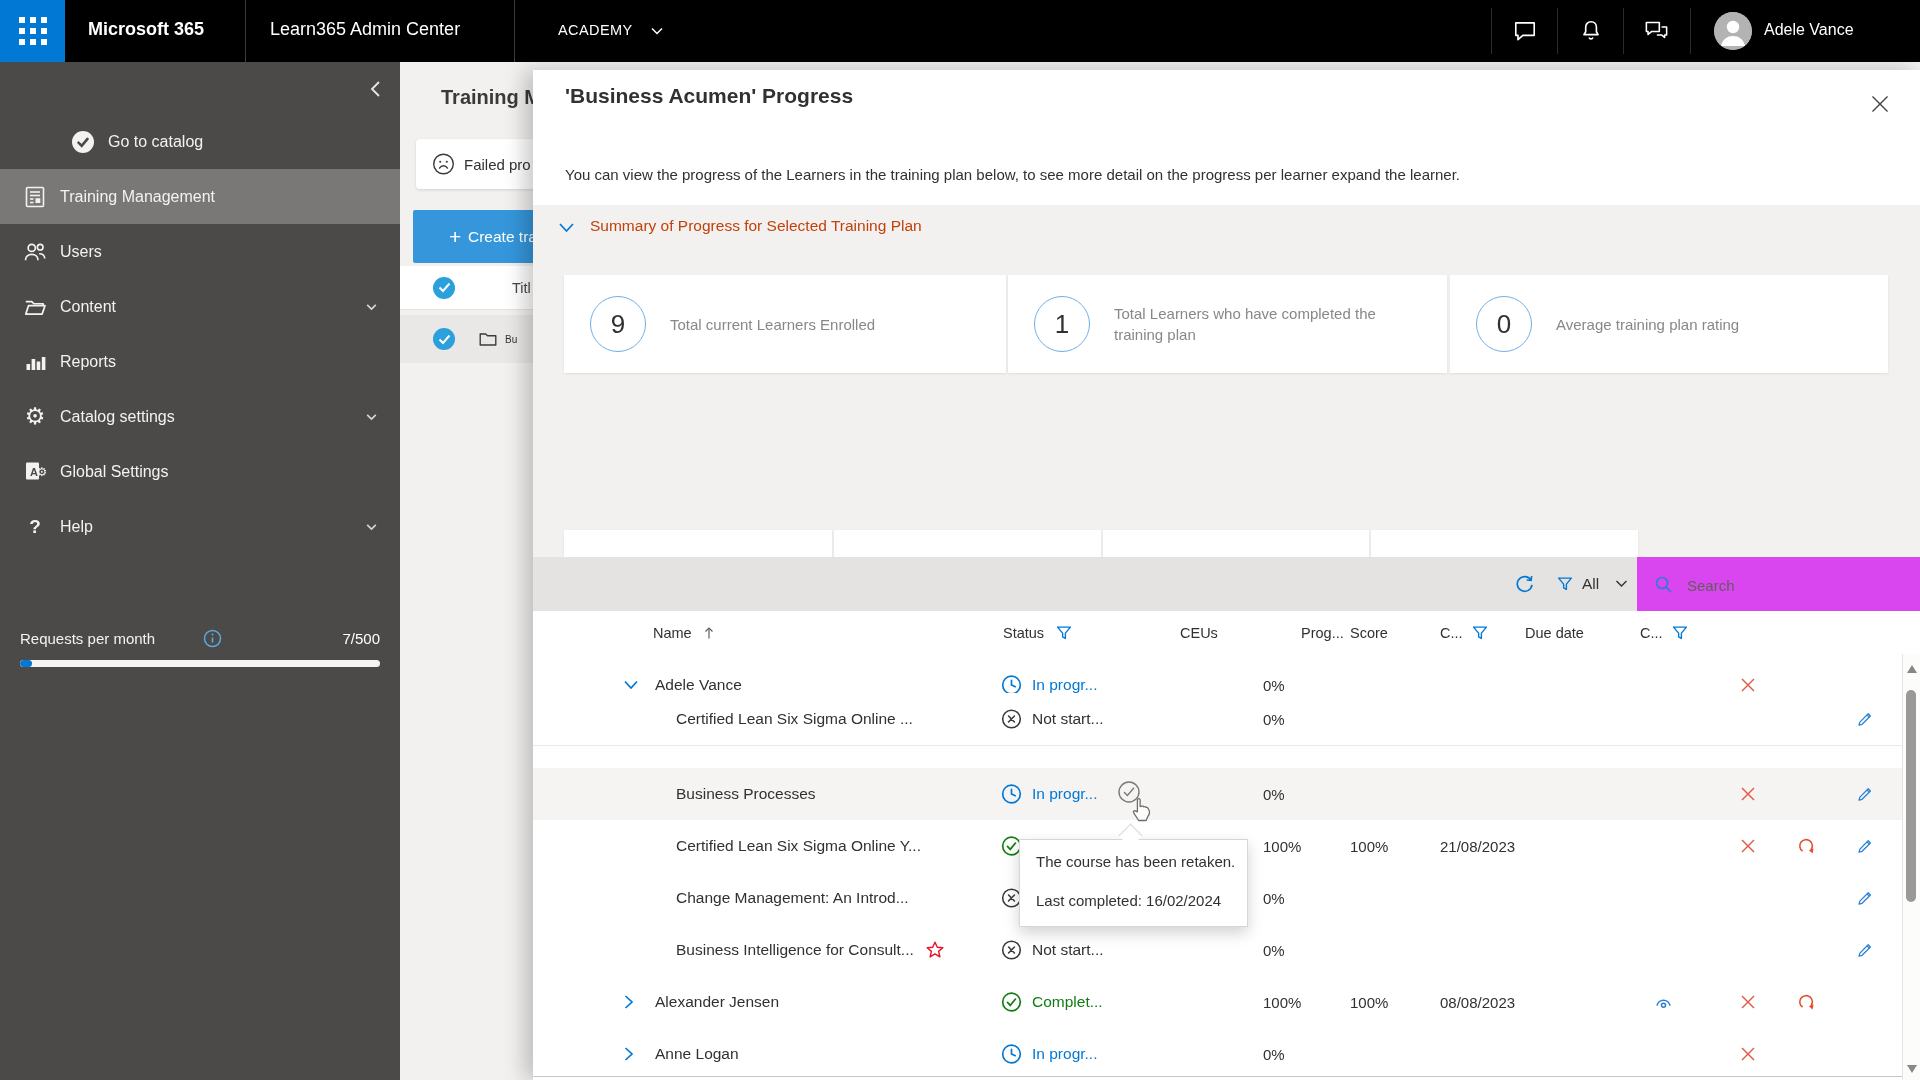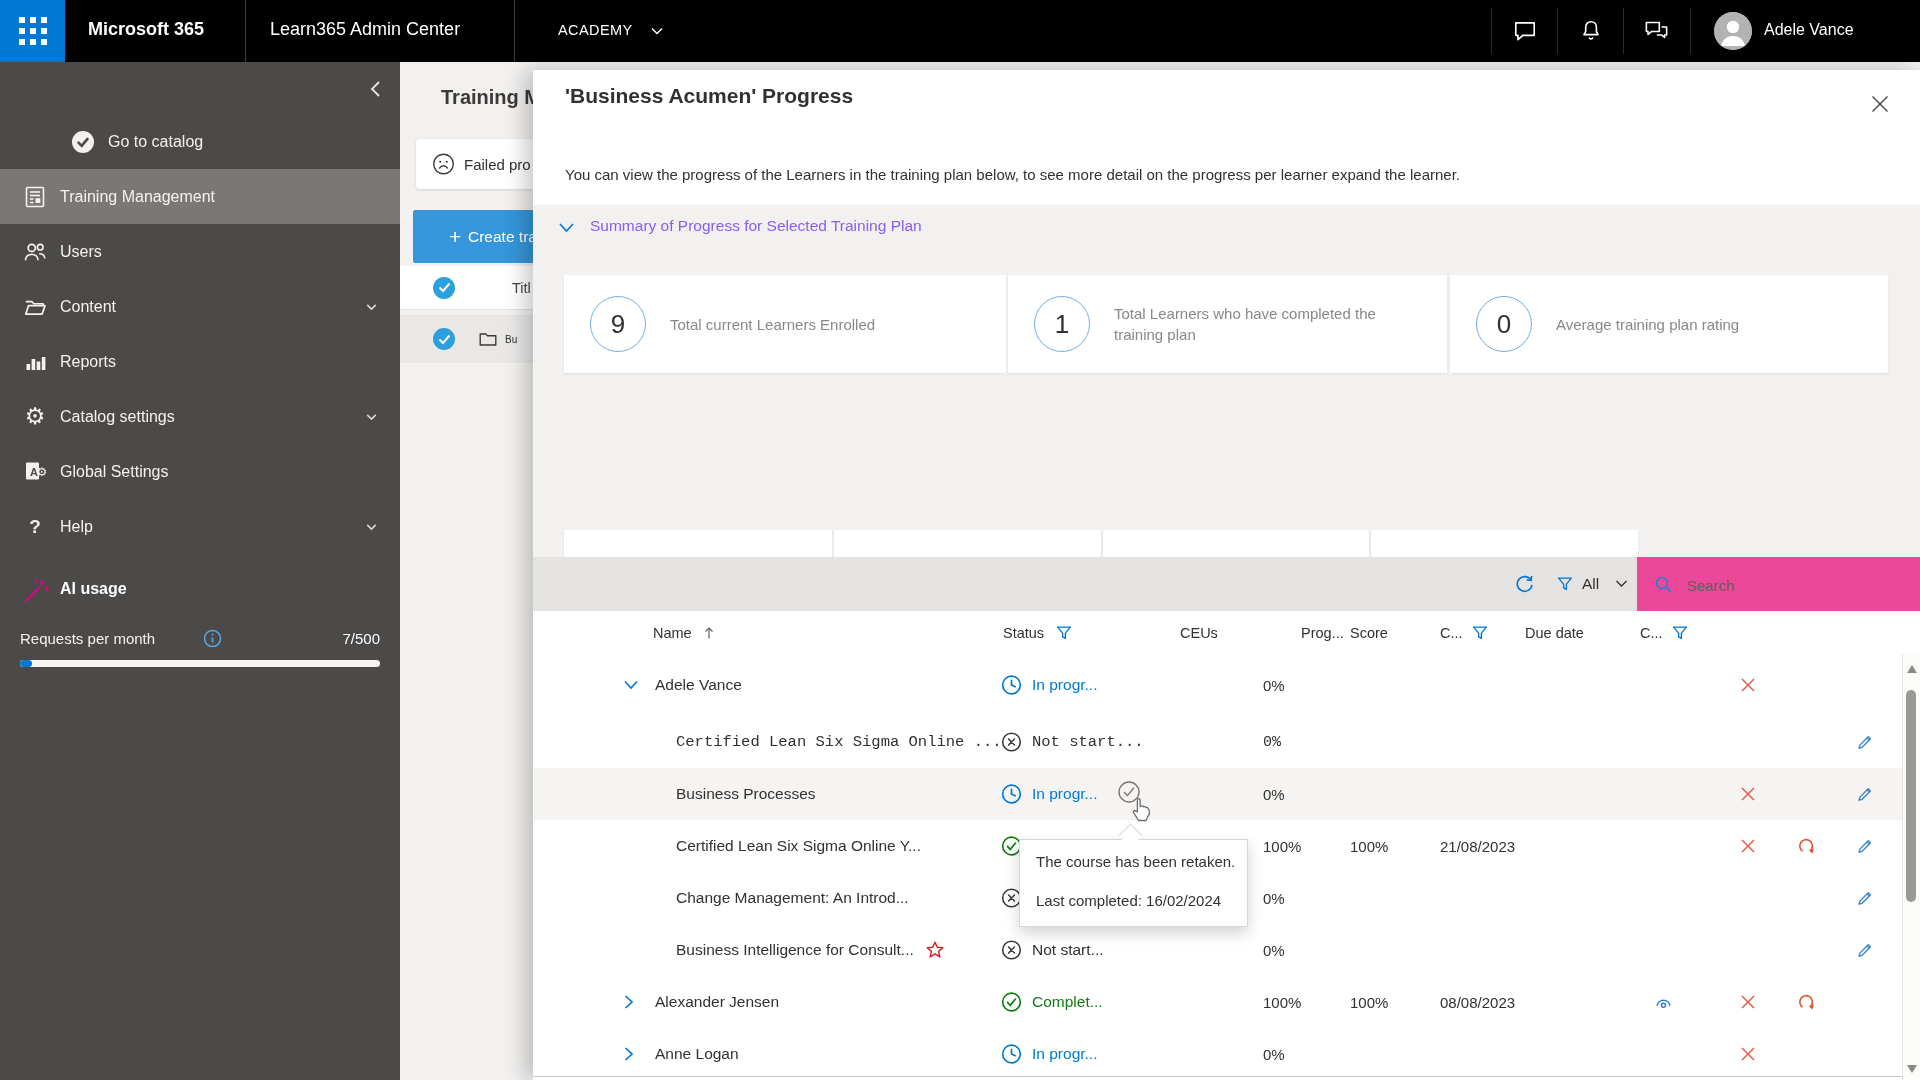--- a/index.html
+++ b/index.html
@@ -47,42 +47,42 @@
 
   
   #dialog{left:533px;top:70px;width:1387px;height:1010px;background:#fff;z-index:20;
           box-shadow:-8px 0 20px rgba(0,0,0,.22);}
   #dlg-title{left:32px;top:14px;font-size:21px;font-weight:700;color:#323130;}
   #dlg-close{left:1337px;top:24px;width:20px;height:20px;cursor:pointer;}
   #dlg-desc{left:32px;top:96px;font-size:15px;color:#323130;}
 
   #summary{left:0;top:135px;width:1387px;height:352px;background:#f2f1f0;}
   #sum-chev{left:25px;top:16px;cursor:pointer;}
-  #sum-head{left:57px;top:12px;font-size:15.5px;color:#8b5cf6;}
+  #sum-head{left:57px;top:12px;font-size:15.5px;color:#c2410c;}
 
   .stat-card{top:70px;height:98px;background:#fff;box-shadow:0 1px 2px rgba(0,0,0,.08);}
   .stat-circle{left:26px;top:50%;transform:translateY(-50%);width:54px;height:54px;border:1.5px solid #71afe5;
                border-radius:50%;display:flex;align-items:center;justify-content:center;
                font-size:26px;color:#323130;}
   .stat-label{left:106px;top:50%;transform:translateY(-50%);font-size:15px;color:#8a8886;line-height:21px;max-width:300px;}
 
   .dcard{top:325px;height:141px;background:#fff;box-shadow:0 1px 2px rgba(0,0,0,.08);}
   .donut{left:16px;top:50%;transform:translateY(-50%);}
   .donut circle{fill:none;stroke-width:13;}
   .pct{fill:#596673;font-size:17.5px;font-family:"Liberation Sans",sans-serif;}
   .dcount{left:122px;top:28px;font-size:20px;}
   .dlabel{left:122px;top:58px;font-size:15px;color:#8a8886;white-space:nowrap;}
 
   #dl-btn{left:1124px;top:379px;width:232px;height:87px;background:#0078d4;border-radius:2px;color:#fff;cursor:pointer;}
   #dl-title{left:62px;top:22px;font-size:16.5px;font-weight:700;white-space:nowrap;}
   #dl-sub{left:62px;top:48px;font-size:13.5px;}
 
   #toolbar{left:0;top:487px;width:1387px;height:54px;border-bottom:1px solid #a6a4a2;}
   #toolbar-gray{left:0;top:0;width:1104px;height:54px;background:#e5e3e1;}
-  #search-box{left:1104px;top:0;width:283px;height:54px;background:#ec4899;}
+  #search-box{left:1104px;top:0;width:283px;height:54px;background:#d946ef;}
   #search-input{position:absolute;left:48px;top:12px;width:220px;height:30px;border:none;outline:none;
                 font-size:15px;font-family:inherit;color:#323130;background:transparent;}
   #search-input::placeholder{color:#605e5c;}
   .tbtn{top:50%;transform:translateY(-50%);cursor:pointer;}
   #all-label{left:1049px;font-size:15.5px;color:#323130;}
 
   #thead{left:0;top:541px;width:1387px;height:43px;background:#fff;border-bottom:1px solid #d8d6d4;}
   .th{top:50%;transform:translateY(-50%);font-size:14.5px;color:#323130;white-space:nowrap;}
 
   .trow{left:0;width:1387px;border-bottom:1px solid #ebe9e7;background:#fff;cursor:pointer;}
@@ -264,35 +264,20 @@
     </div>
 
     <div class="abs sb-item" style="top:437px;">
       <span class="abs sb-ic" style="font-size:19px;font-weight:700;color:#f3f2f1;">?</span>
       <span class="abs sb-label">Help</span>
       <svg class="abs sb-chev" width="15" height="15" viewBox="0 0 14 14">
         <polyline points="3,5 7,9 11,5" fill="none" stroke="#d8d6d4" stroke-width="1.5"></polyline>
         </svg>
     </div>
 
-    <div id="ai-row" class="abs">
-      <span class="abs" style="left:22px;top:0;">
-        <svg width="28" height="28" viewBox="0 0 28 28">
-          <line x1="4" y1="24" x2="17" y2="11" stroke="#e3008c" stroke-width="2.2" stroke-linecap="round"></line>
-          <g stroke="#e3008c" stroke-width="1.6" stroke-linecap="round">
-            <line x1="20" y1="4" x2="20" y2="8"></line>
-              <line x1="18" y1="6" x2="22" y2="6"></line>
-            <line x1="25" y1="10" x2="25" y2="13"></line>
-              <line x1="23.5" y1="11.5" x2="26.5" y2="11.5"></line>
-            <line x1="14" y1="3" x2="14" y2="5.5"></line>
-            </g>
-        </svg>
-      </span>
-      <span class="abs" style="left:60px;top:3px;font-size:16px;font-weight:700;color:#fff;">AI usage</span>
-    </div>
 
     <div id="req-row" class="abs">
       <span class="abs" style="left:20px;top:2px;font-size:15px;color:#f3f2f1;">Requests per month</span>
       <svg class="abs" style="left:203px;top:1px;" width="19" height="19" viewBox="0 0 19 19">
         <circle cx="9.5" cy="9.5" r="8" fill="none" stroke="#5ca9e0" stroke-width="1.5"></circle>
         <line x1="9.5" y1="8.5" x2="9.5" y2="13.5" stroke="#5ca9e0" stroke-width="1.6"></line>
         <circle cx="9.5" cy="5.6" r="1" fill="#5ca9e0"></circle>
       </svg>
       <span class="abs" style="right:20px;top:2px;font-size:15px;color:#fff;">7/500</span>
     </div>
@@ -470,21 +455,21 @@
         <path d="M10 5.6V10l3.6 1.6" fill="none" stroke="#0078d4" stroke-width="1.6" stroke-linecap="round"></path>
         </svg>
       <div class="abs stx c-blue">In progr...</div>
       <div class="abs prg">0%</div>
       <svg class="abs a-x" width="16" height="16" viewBox="0 0 16 16">
         <line x1="2" y1="2" x2="14" y2="14" stroke="#e05c4b" stroke-width="1.5"></line>
           <line x1="14" y1="2" x2="2" y2="14" stroke="#e05c4b" stroke-width="1.5"></line>
         </svg>
     </div>
 
-    <div class="abs trow" style="top:646px;height:52px;font-family:Liberation Mono, monospace;">
+    <div class="abs trow" style="top:623px;height:52px;">
       <div class="abs rname nm2">Certified Lean Six Sigma Online ...</div>
       <svg class="abs sic" width="21" height="21" viewBox="0 0 20 20">
         <circle cx="10" cy="10" r="8.4" fill="none" stroke="#3b3a39" stroke-width="1.5"></circle>
         <path d="M7.2 7.2l5.6 5.6M12.8 7.2l-5.6 5.6" stroke="#3b3a39" stroke-width="1.5" stroke-linecap="round"></path>
         </svg>
       <div class="abs stx c-dark">Not start...</div>
       <div class="abs prg">0%</div>
       <svg class="abs a-pn" width="18" height="18" viewBox="0 0 18 18">
         <path d="M3 15.2l.9-3.1 8.3-8.3 2.2 2.2-8.3 8.3-3.1.9z" fill="none" stroke="#2e82d4" stroke-width="1.3" stroke-linejoin="round"></path>
         <line x1="11" y1="4.9" x2="13.2" y2="7.1" stroke="#2e82d4" stroke-width="1.3"></line>

